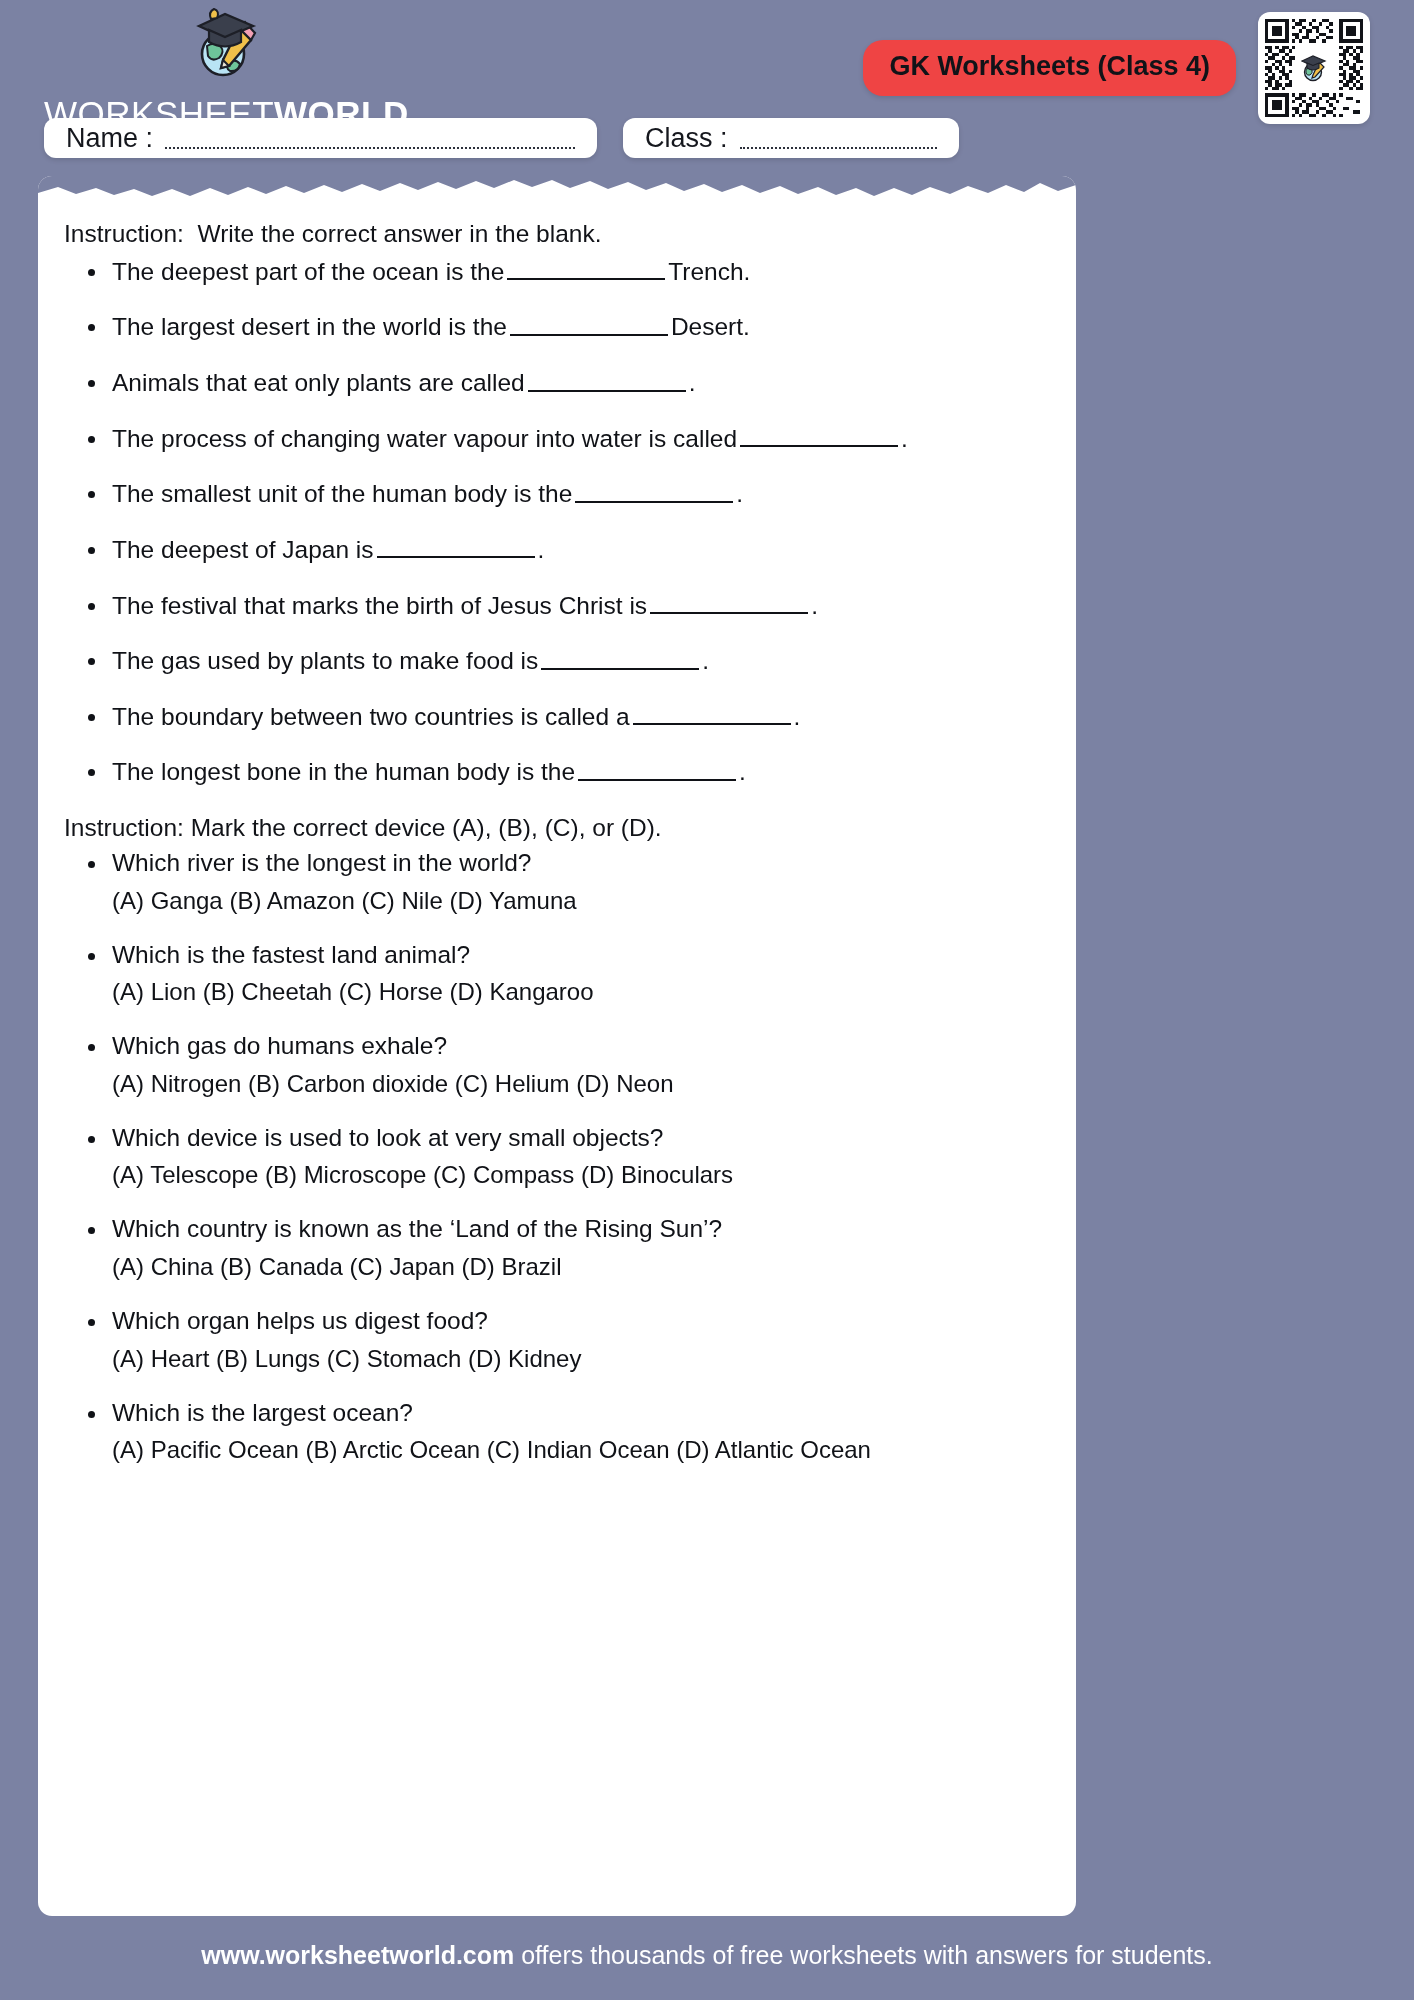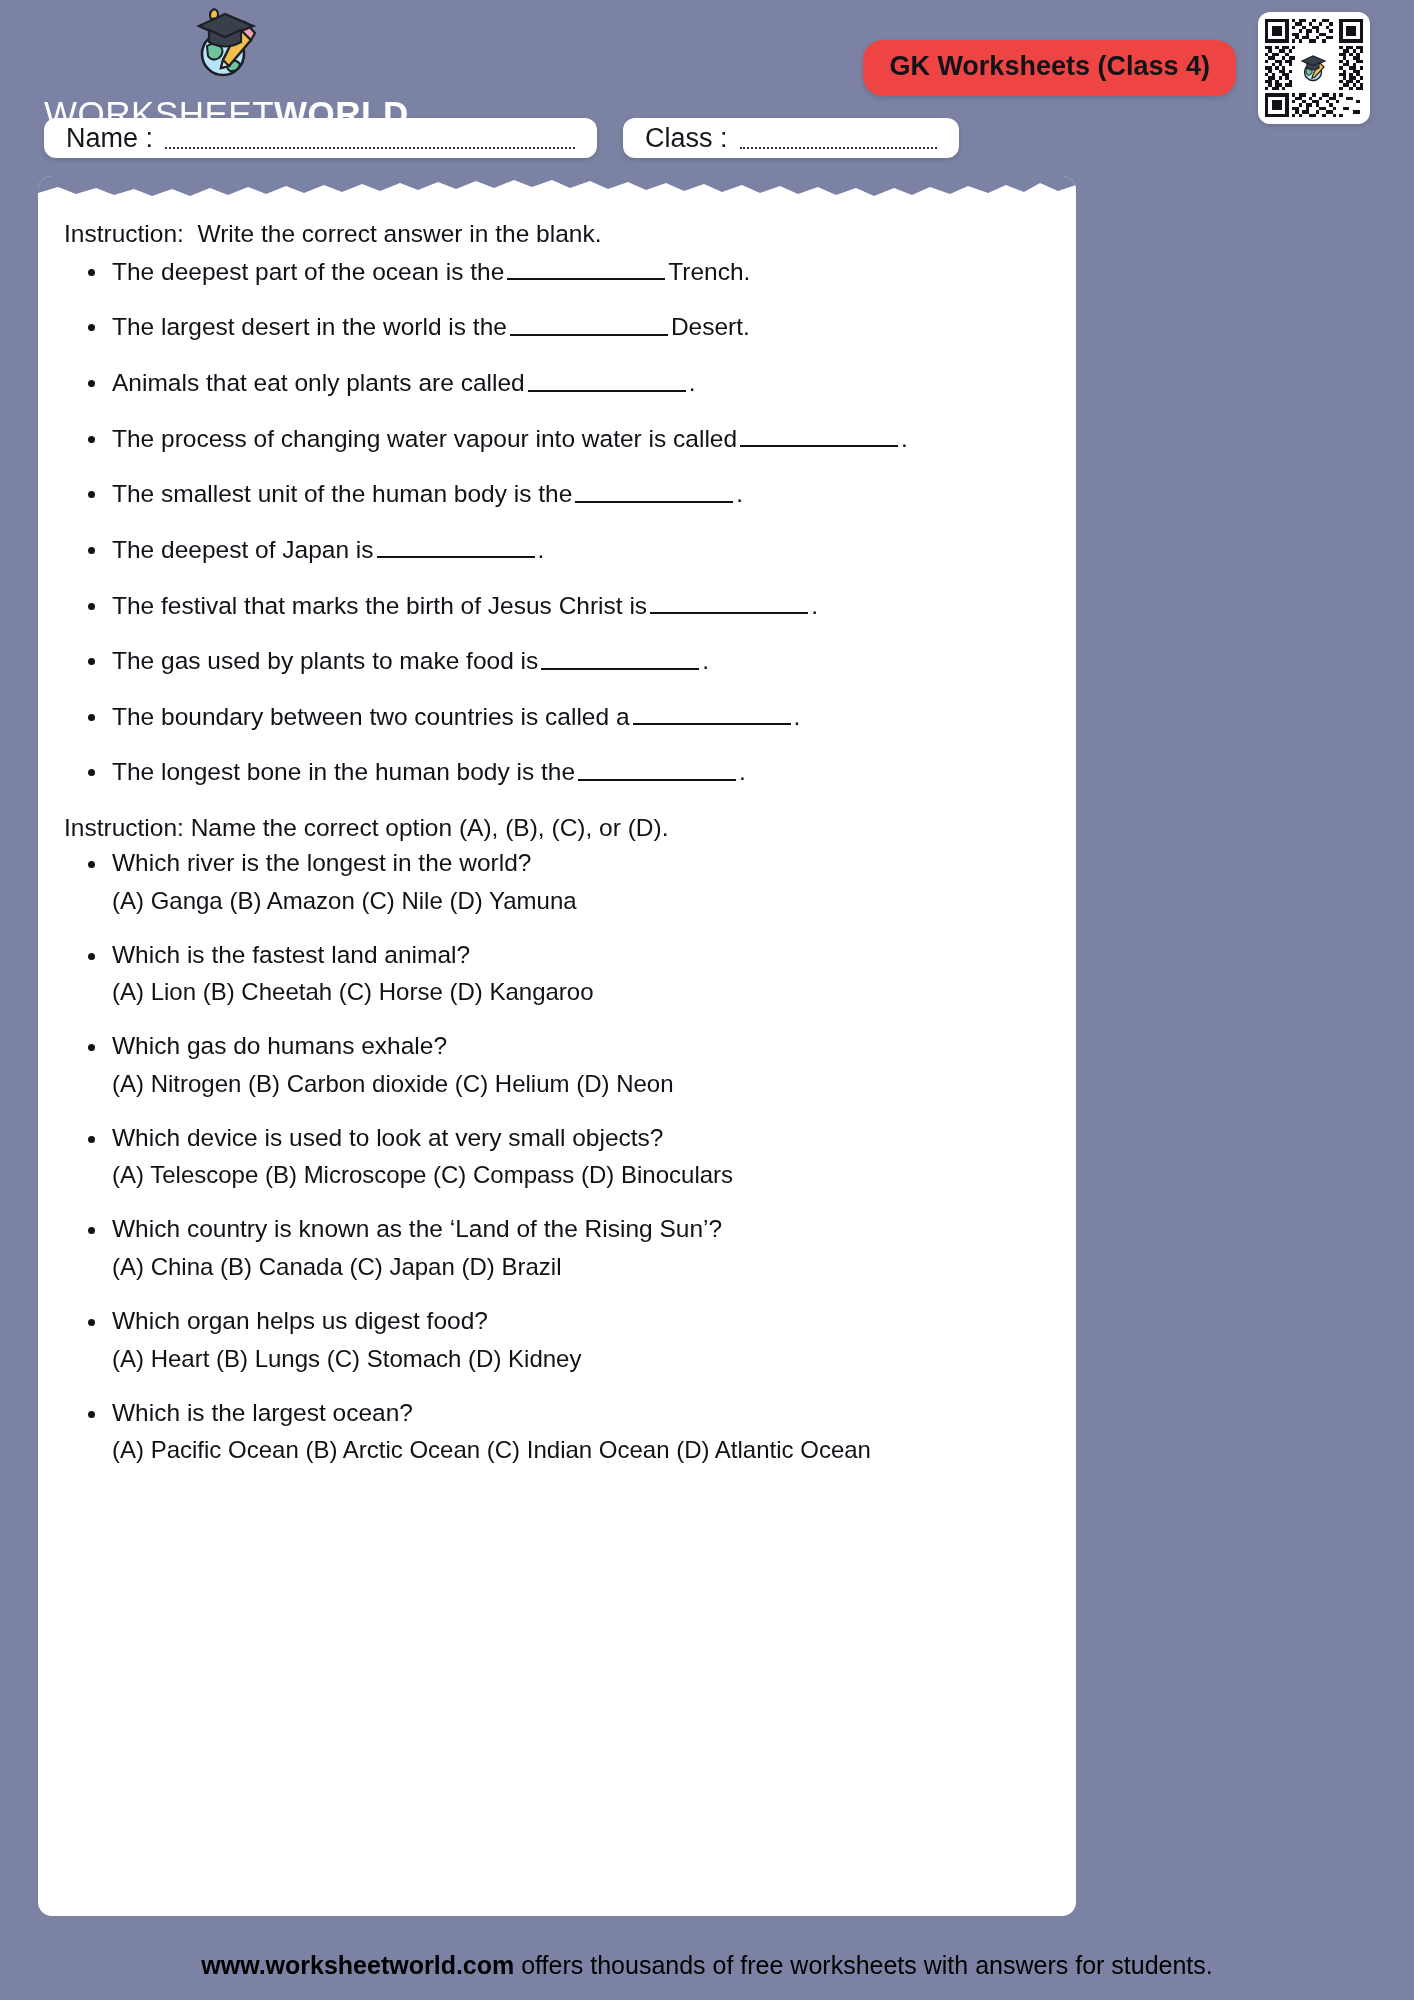--- a/index.html
+++ b/index.html
@@ -211,24 +211,24 @@
     line-height: 1.25;
     white-space: nowrap;
   }
 
   .instr-2 { margin-top: 6px; margin-bottom: 4px; }
 
   
   .footer {
     position: absolute;
     left: 0;
-    bottom: 20px;
+    bottom: 30px;
     width: 100%;
     text-align: center;
-    color: #000000;
+    color: #ffffff;
     font-size: 25px;
     line-height: 1.2;
   }
   .footer .url { font-weight: 700; }
   .footer .tail { font-weight: 400; }
 </style>
 </head>
 <body>
 
 <div class="page">
@@ -469,21 +469,21 @@
         <li><span>The smallest unit of the human body is the</span><span class="blank-line bl-w1"></span><span>.</span></li>
         <li><span>The deepest of Japan is</span><span class="blank-line bl-w1"></span><span>.</span></li>
         <li><span>The festival that marks the birth of Jesus Christ is</span><span class="blank-line bl-w1"></span><span>.</span></li>
         <li><span>The gas used by plants to make food is</span><span class="blank-line bl-w1"></span><span>.</span></li>
         <li><span>The boundary between two countries is called a</span><span class="blank-line bl-w1"></span><span>.</span></li>
         <li><span>The longest bone in the human body is the</span><span class="blank-line bl-w1"></span><span>.</span></li>
       </ul>
 
       <p class="instruction instr-2">
         <span class="lead">Instruction:</span>
-        <span>Name the correct option (A), (B), (C), or (D).</span>
+        <span>Mark the correct device (A), (B), (C), or (D).</span>
       </p>
 
       <ul class="q-list mcq">
         <li>
           <span>Which river is the longest in the world?</span>
           <div class="options">(A) Ganga (B) Amazon (C) Nile (D) Yamuna</div>
         </li>
         <li>
           <span>Which is the fastest land animal?</span>
           <div class="options">(A) Lion (B) Cheetah (C) Horse (D) Kangaroo</div>

